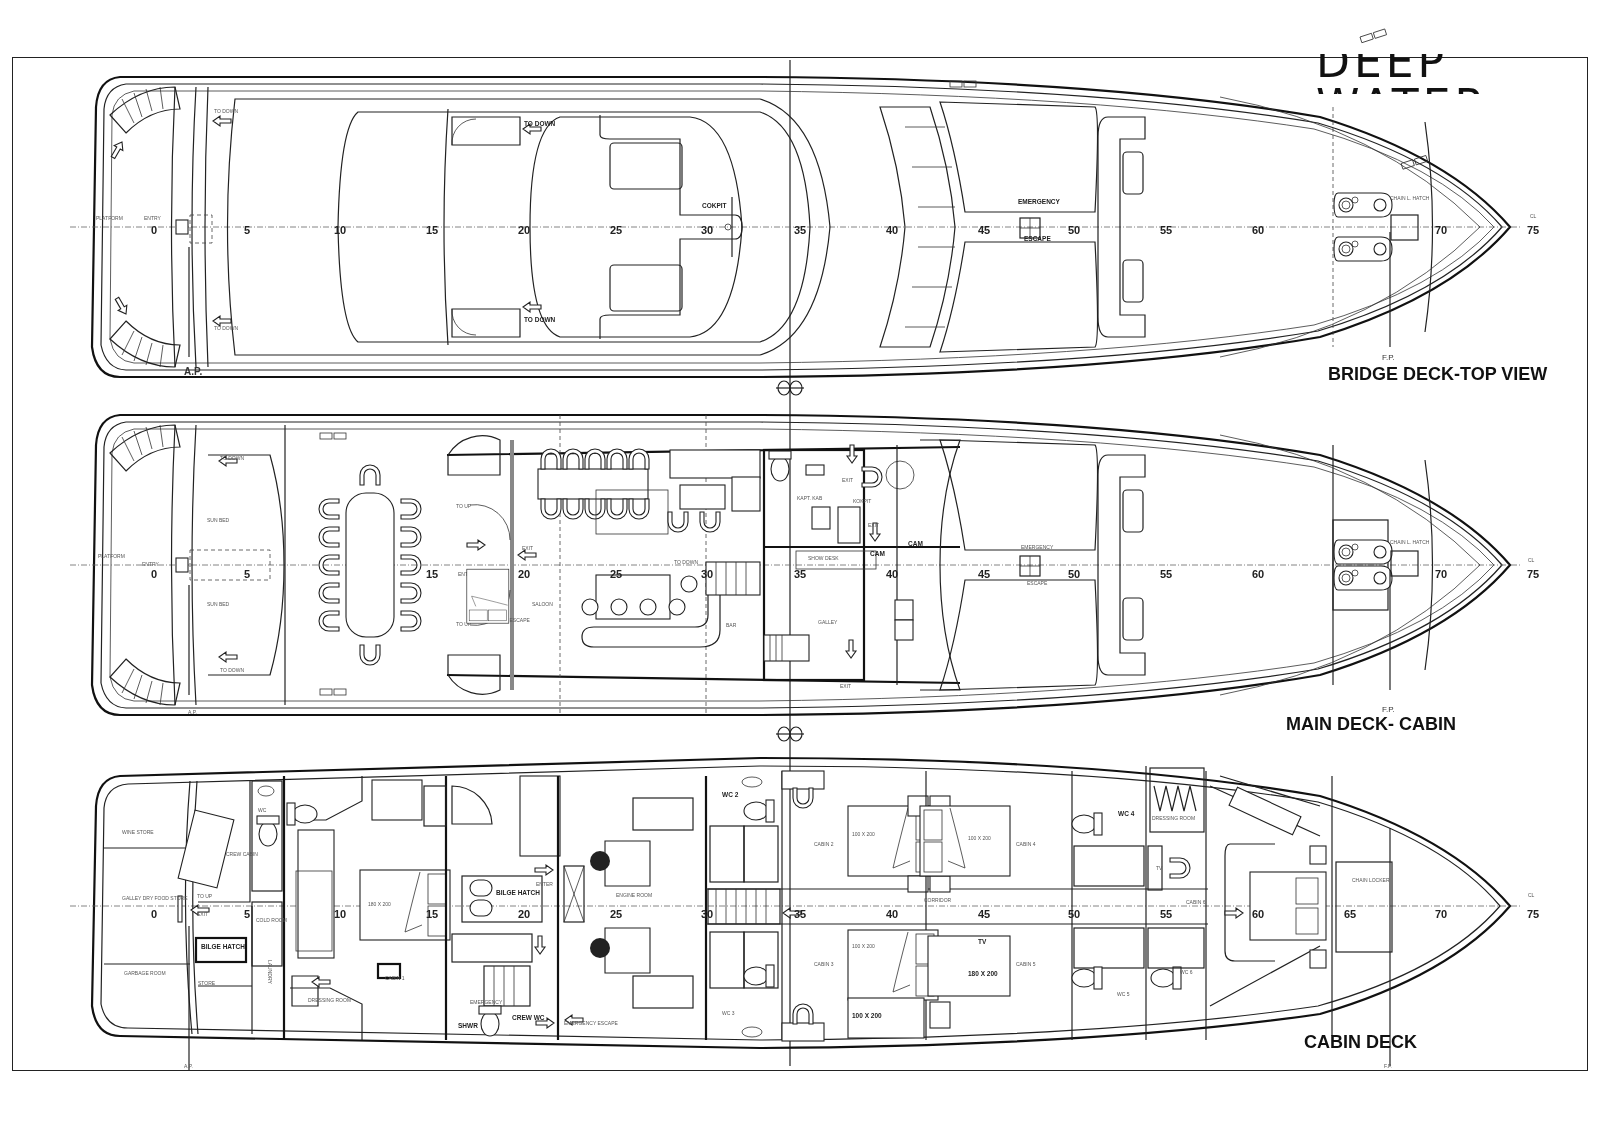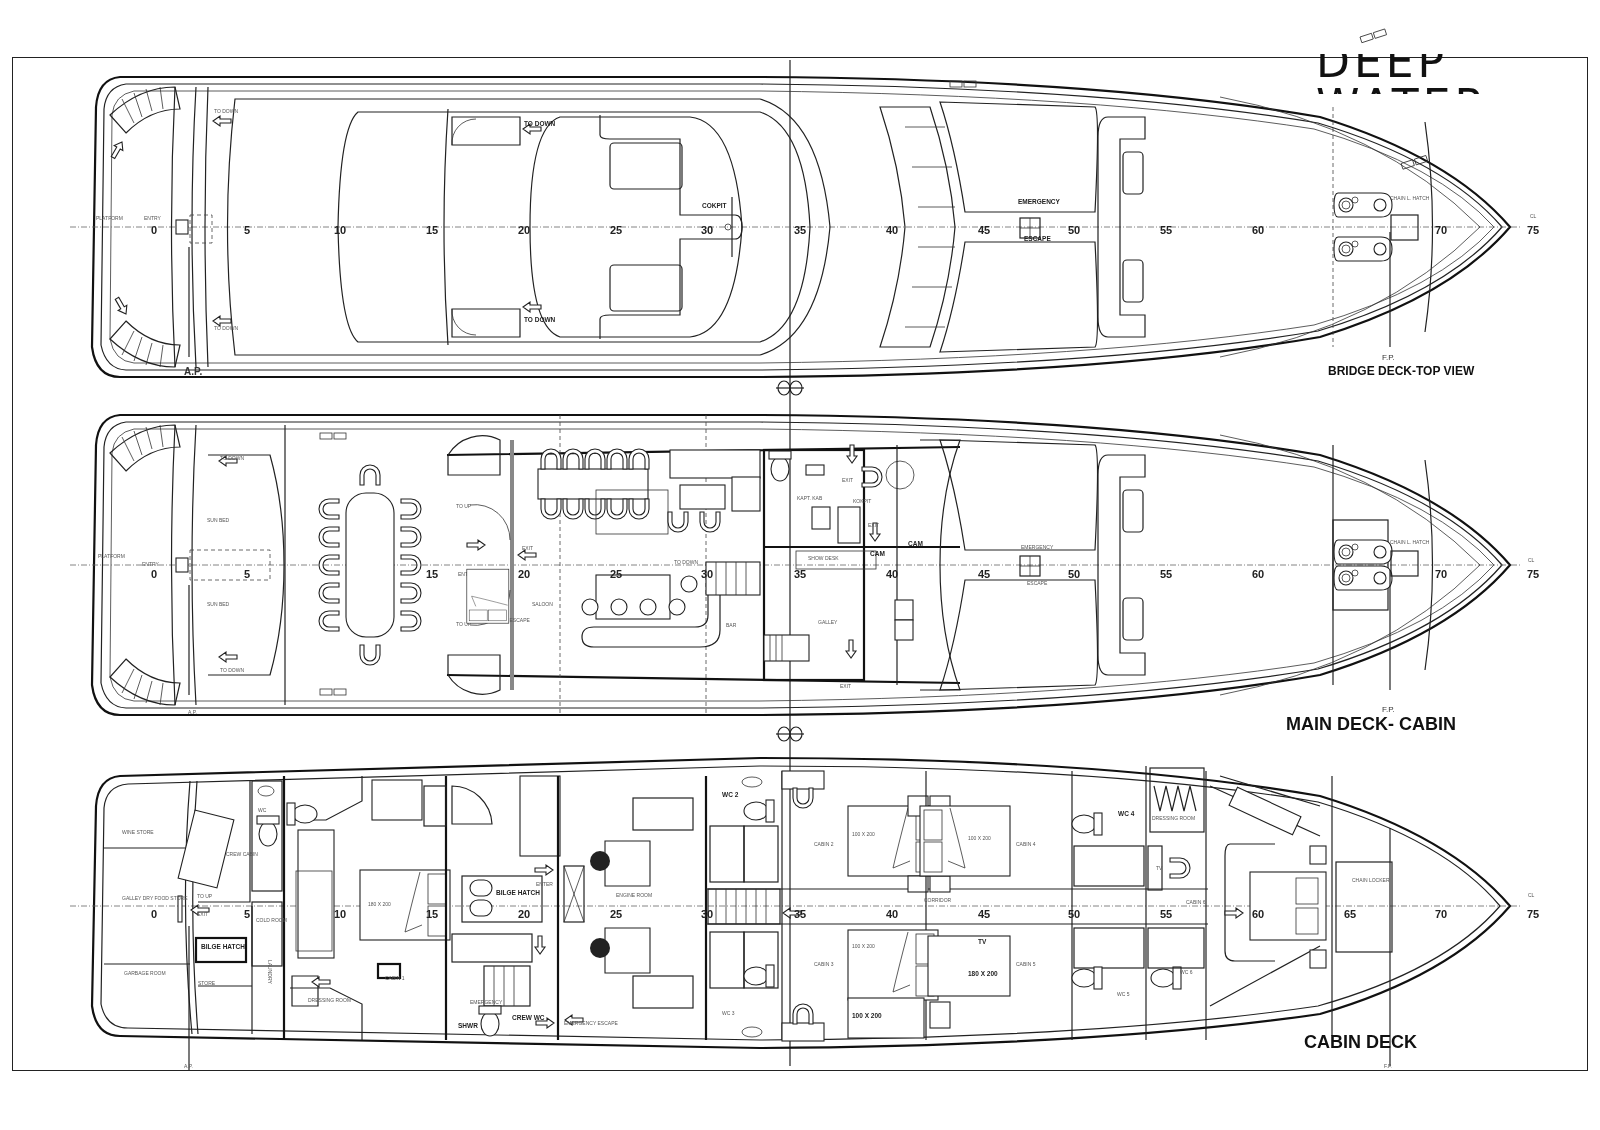--- a/index.html
+++ b/index.html
@@ -556,15 +556,15 @@
       <text class="num" x="978" y="918">45</text>
     <text class="num" x="1068" y="918">50</text>
       <text class="num" x="1160" y="918">55</text>
     <text class="num" x="1252" y="918">60</text>
       <text class="num" x="1344" y="918">65</text>
     <text class="num" x="1435" y="918">70</text>
       <text class="num" x="1527" y="918">75</text>
   </g>
 </svg>
 
-<div class="title" style="left:1328px;top:364px;font-size:12px;">BRIDGE DECK-TOP VIEW</div>
+<div class="title" style="left:1328px;top:364px;font-size:18px;">BRIDGE DECK-TOP VIEW</div>
 <div class="title" style="left:1286px;top:714px;font-size:18px;">MAIN DECK- CABIN</div>
 <div class="title" style="left:1304px;top:1032px;font-size:18px;">CABIN DECK</div>
 
 </body></html>

